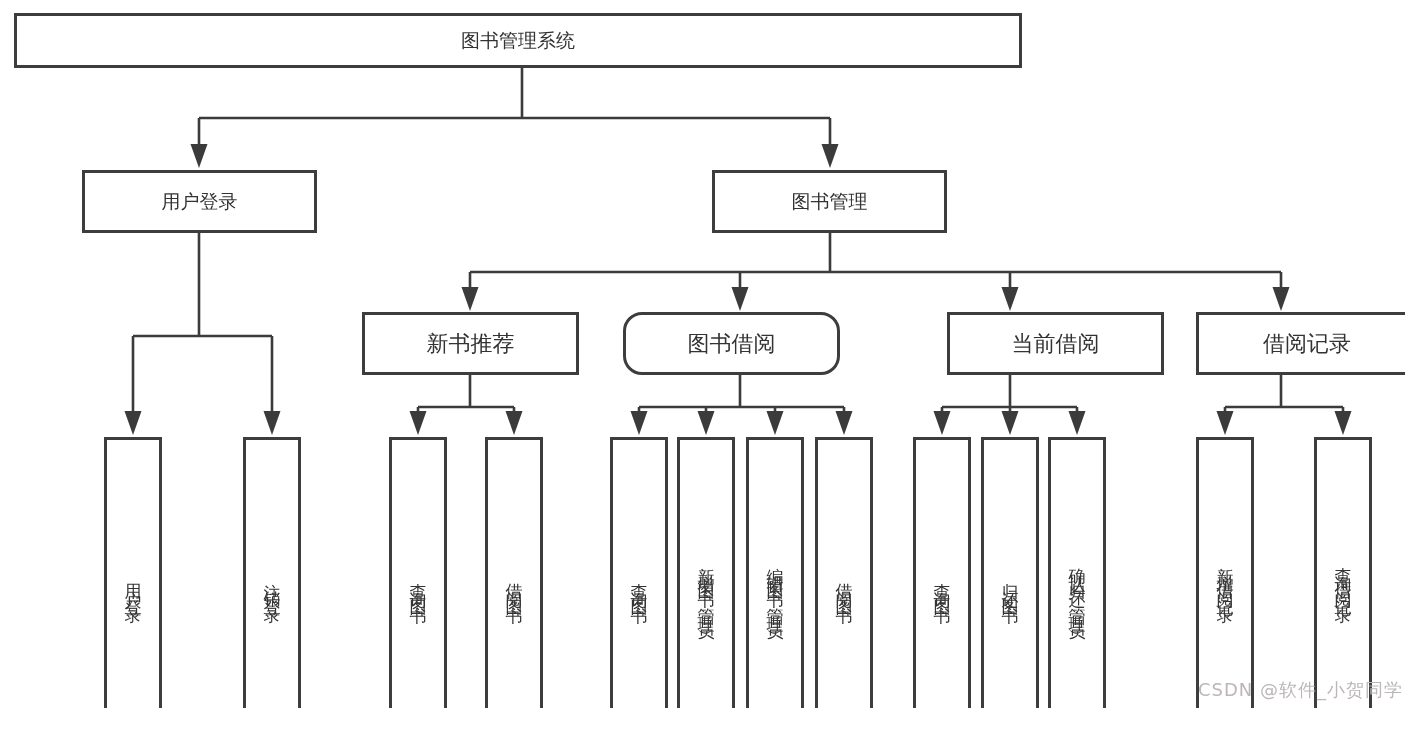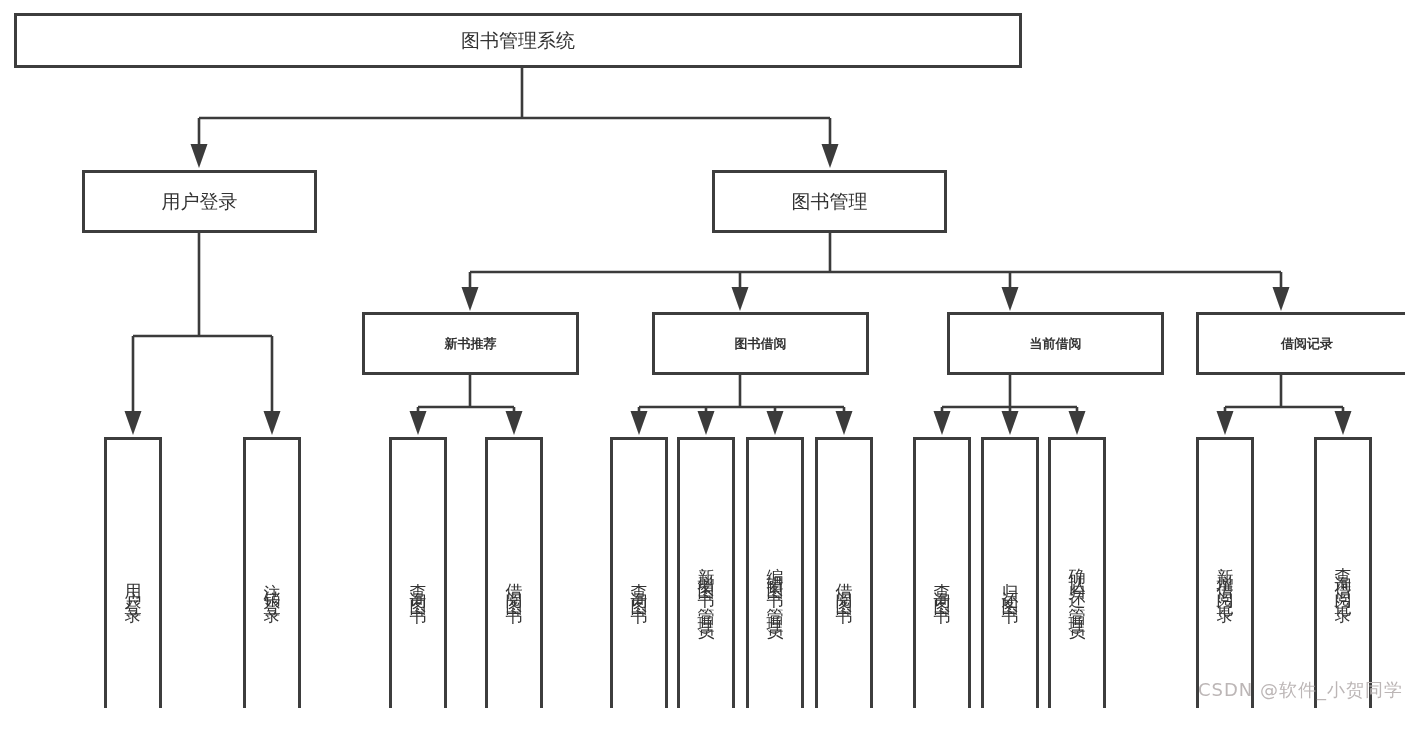--- a/index.html
+++ b/index.html
@@ -14,21 +14,21 @@
   .box{
     position:absolute;
     box-sizing:border-box;
     background:#ffffff;
     border:3px solid #3d3d3d;
     display:flex;align-items:center;justify-content:center;
     color:#333333;
   }
   .root-box{left:14px;top:13px;width:1008px;height:55px;font-size:19px;}
   .l2-box{top:170px;width:235px;height:63px;font-size:19px;}
-  .l3-box{top:312px;width:217px;height:63px;font-size:13px;font-weight:bold;}
+  .l3-box{top:312px;width:217px;height:63px;font-size:22px;}
   .leaf{top:437px;width:58px;}
   .leaf span{
     writing-mode:vertical-rl;
     text-orientation:mixed;
     white-space:nowrap;
     font-size:17px;
     letter-spacing:8px;
     line-height:1;
     color:#333333;
   }
@@ -85,21 +85,21 @@
   <div class="box l2-box" style="left:82px;">
     <span>用户登录</span>
   </div>
   <div class="box l2-box" style="left:712px;">
     <span>图书管理</span>
   </div>
 
   <div class="box l3-box" style="left:362px;">
     <span>新书推荐</span>
   </div>
-  <div class="box l3-box" style="left:652px;">
+  <div class="box l3-box" style="left:623px;border-radius:19px;">
     <span>图书借阅</span>
   </div>
   <div class="box l3-box" style="left:947px;">
     <span>当前借阅</span>
   </div>
   <div class="box l3-box" style="left:1172px;width:222px;margin-left:24px;">
     <span>借阅记录</span>
   </div>
 
   <div class="box leaf" style="left:104px;height:298px;">

